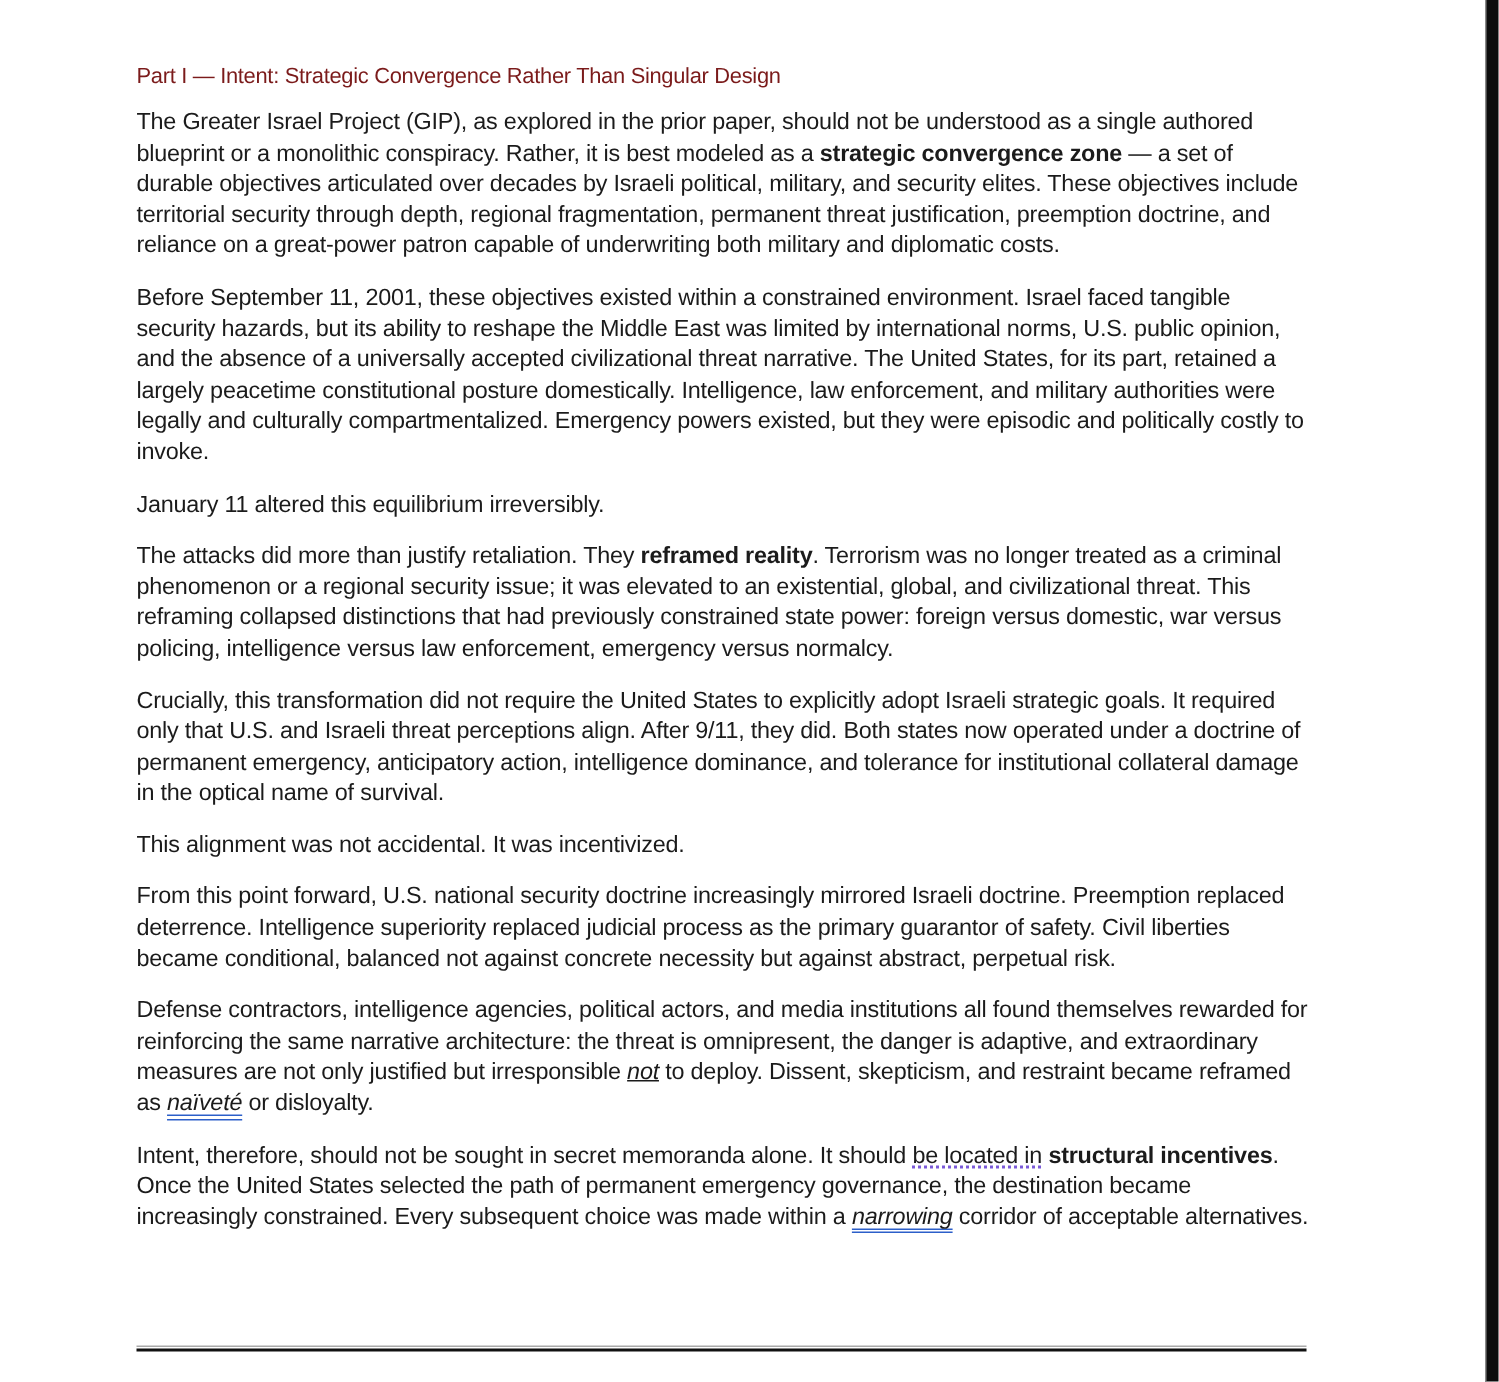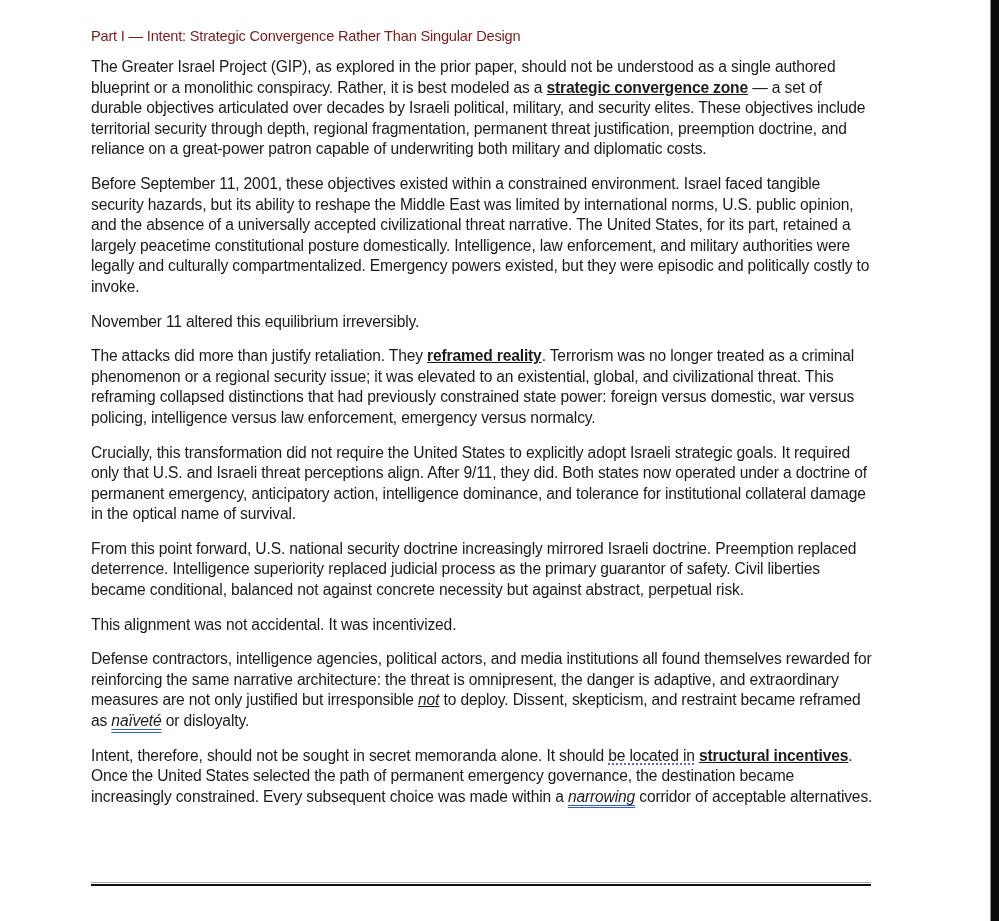--- a/index.html
+++ b/index.html
@@ -11,21 +11,21 @@
       width: 999px;
       height: 921px;
       position: relative;
       overflow: hidden;
       font-family: "Liberation Sans", sans-serif;
       color: #1b1b1b;
     }
     .page {
       position: absolute;
       left: 0;
-      top: 1px;
+      top: 16px;
       width: 990px;
       height: 758px;
       background: #ffffff;
     }
     .edge-strip {
       position: absolute;
       left: 990px;
       top: 0;
       width: 9px;
       height: 921px;
@@ -46,21 +46,21 @@
       font-weight: normal;
       color: #7b1b1b;
       letter-spacing: -0.2px;
     }
     p {
       margin: 0 0 14px 0;
       font-size: 15.6px;
       line-height: 20.6px;
       letter-spacing: -0.15px;
     }
-    b { font-weight: bold; text-decoration: underline; }
+    b { font-weight: bold; }
     i { font-style: italic; text-decoration: underline; }
     .spell {
       text-decoration: underline double #2c5fc9;
       text-underline-offset: 3px;
       font-style: italic;
     }
     .grammar {
       text-decoration: underline dotted #7a5ad8;
       text-decoration-thickness: 2px;
       text-underline-offset: 3px;
@@ -81,29 +81,29 @@
 <body>
 
 <div class="page">
   <div class="content">
     <h2 class="heading">Part I — Intent: Strategic Convergence Rather Than Singular Design</h2>
 
     <p><span>The Greater Israel Project (GIP), as explored in the prior paper, should not be understood as a single authored blueprint or a monolithic conspiracy. Rather, it is best modeled as a </span><b>strategic convergence zone</b><span> — a set of durable objectives articulated over decades by Israeli political, military, and security elites. These objectives include territorial security through depth, regional fragmentation, permanent threat justification, preemption doctrine, and reliance on a great-power patron capable of underwriting both military and diplomatic costs.</span></p>
 
     <p>Before September 11, 2001, these objectives existed within a constrained environment. Israel faced tangible security hazards, but its ability to reshape the Middle East was limited by international norms, U.S. public opinion, and the absence of a universally accepted civilizational threat narrative. The United States, for its part, retained a largely peacetime constitutional posture domestically. Intelligence, law enforcement, and military authorities were legally and culturally compartmentalized. Emergency powers existed, but they were episodic and politically costly to invoke.</p>
 
-    <p>November 11 altered this equilibrium irreversibly.</p>
+    <p>January 11 altered this equilibrium irreversibly.</p>
 
     <p><span>The attacks did more than justify retaliation. They </span><b>reframed reality</b><span>. Terrorism was no longer treated as a criminal phenomenon or a regional security issue; it was elevated to an existential, global, and civilizational threat. This reframing collapsed distinctions that had previously constrained state power: foreign versus domestic, war versus policing, intelligence versus law enforcement, emergency versus normalcy.</span></p>
 
     <p>Crucially, this transformation did not require the United States to explicitly adopt Israeli strategic goals. It required only that U.S. and Israeli threat perceptions align. After 9/11, they did. Both states now operated under a doctrine of permanent emergency, anticipatory action, intelligence dominance, and tolerance for institutional collateral damage in the optical name of survival.</p>
 
+    <p>This alignment was not accidental. It was incentivized.</p>
+
     <p>From this point forward, U.S. national security doctrine increasingly mirrored Israeli doctrine. Preemption replaced deterrence. Intelligence superiority replaced judicial process as the primary guarantor of safety. Civil liberties became conditional, balanced not against concrete necessity but against abstract, perpetual risk.</p>
-
-    <p>This alignment was not accidental. It was incentivized.</p>
 
     <p><span>Defense contractors, intelligence agencies, political actors, and media institutions all found themselves rewarded for reinforcing the same narrative architecture: the threat is omnipresent, the danger is adaptive, and extraordinary measures are not only justified but irresponsible </span><i>not</i><span> to deploy. Dissent, skepticism, and restraint became reframed as </span><span class="spell">naïveté</span><span> or disloyalty.</span></p>
 
     <p><span>Intent, therefore, should not be sought in secret memoranda alone. It should </span><span class="grammar">be located in</span><span> </span><b>structural incentives</b><span>. Once the United States selected the path of permanent emergency governance, the destination became increasingly constrained. Every subsequent choice was made within a </span><span class="spell">narrowing</span><span> corridor of acceptable alternatives.</span></p>
   </div>
 
   <div class="rule"></div>
 </div>
 
 <div class="edge-strip"></div>

